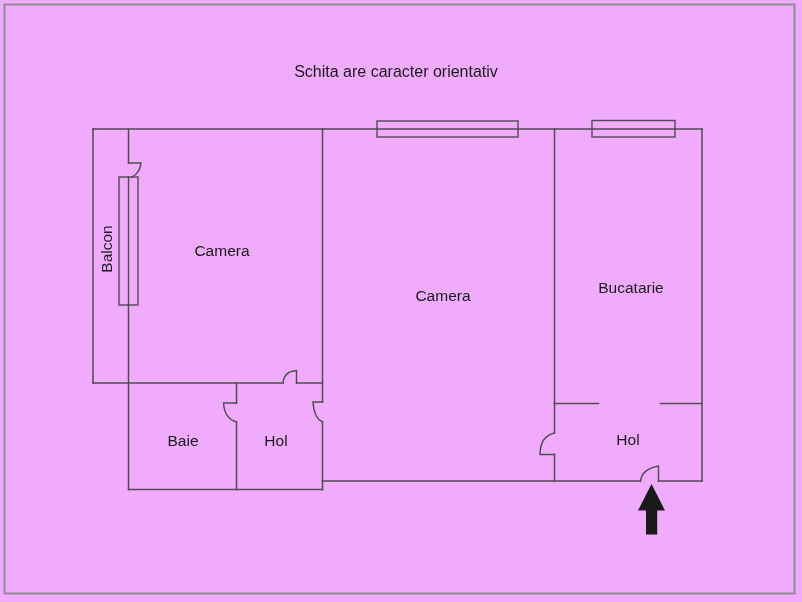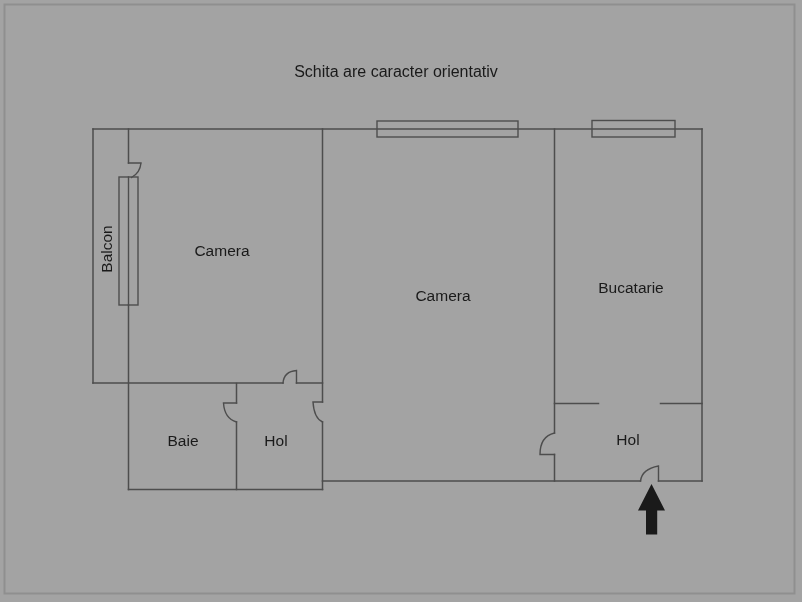--- a/index.html
+++ b/index.html
@@ -4,21 +4,21 @@
 <style>
   html, body {
     margin: 0;
     padding: 0;
     background: #ffffff;
   }
   .canvas {
     position: relative;
     width: 802px;
     height: 602px;
-    background: #a3a3a3;
+    background: #f0abfc;
     overflow: hidden;
   }
   svg .label-text {
     font-family: "Liberation Sans", sans-serif;
     font-size: 15.5px;
     font-weight: 500;
   }
   svg .title-text {
     font-family: "Liberation Sans", sans-serif;
     font-size: 16px;

